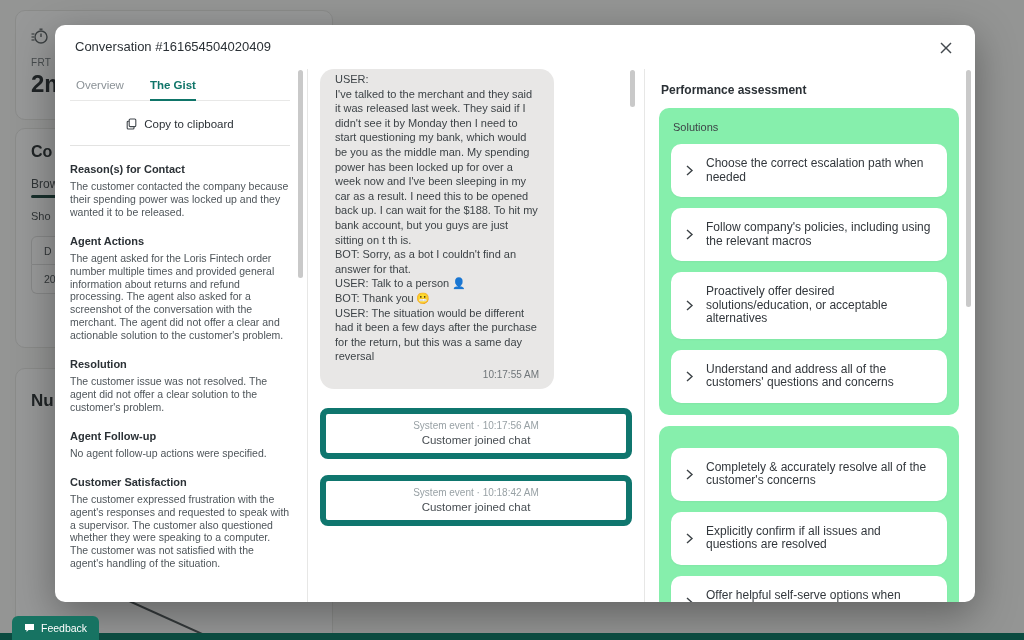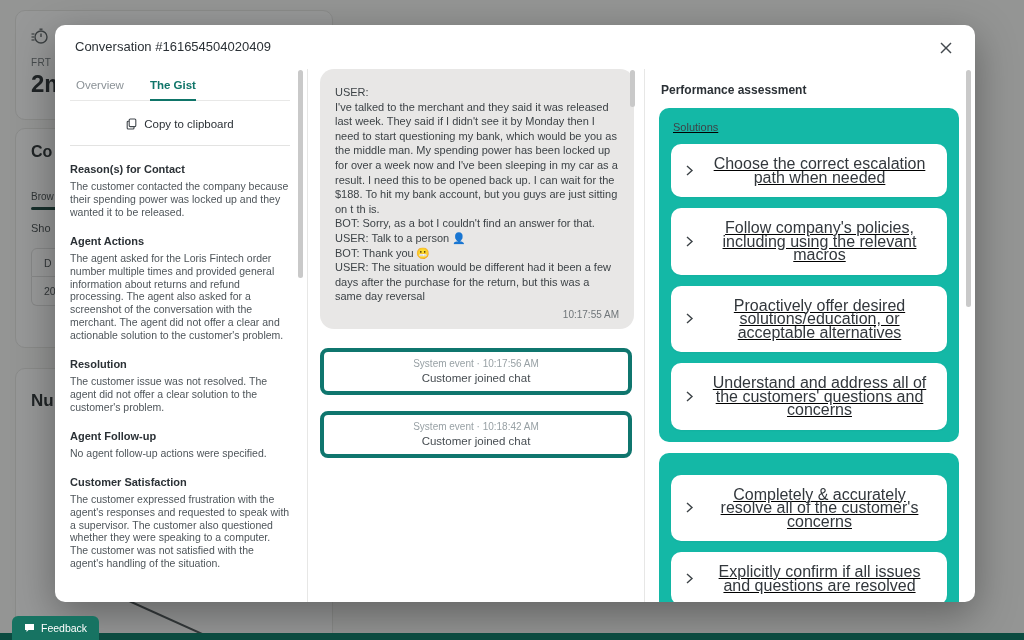--- a/index.html
+++ b/index.html
@@ -7,21 +7,21 @@
   body { font-family:"Liberation Sans", sans-serif; background:#f4f4f3; position:relative; }
 
   
   .bg-page { position:absolute; inset:0; background:#f6f6f5; }
   .bg-card { position:absolute; background:#fcfcfb; border:1px solid #e3e3e1; border-radius:10px; }
   .bg-frt { left:15px; top:10px; width:318px; height:110px; padding:16px 15px; }
   .bg-frt .frt-label { font-size:10px; color:#6a7175; margin-top:12px; letter-spacing:.3px; }
   .bg-frt .frt-value { font-size:24px; font-weight:bold; color:#23292d; margin-top:2px; }
   .bg-mid { left:15px; top:128px; width:318px; height:220px; padding:12px 15px; }
   .bg-mid .co { font-size:16px; font-weight:bold; color:#23292d; margin-top:2px; }
-  .bg-mid .brow { font-size:10px; color:#40474b; margin-top:30px; display:inline-block; }
+  .bg-mid .brow { font-size:12px; color:#40474b; margin-top:16px; display:inline-block; }
   .bg-mid .brow-underline { width:30px; height:3px; background:#143f38; border-radius:2px; margin-top:3px; }
   .bg-mid .sho { font-size:11px; color:#40474b; margin-top:12px; }
   .bg-box { border:1px solid #dedede; border-radius:6px; background:#fff; width:300px; height:29px; padding:8px 12px; font-size:10.5px; color:#454b4f; }
   .bg-box.first { margin-top:14px; border-bottom-left-radius:0; border-bottom-right-radius:0; }
   .bg-box.second { border-top:none; border-top-left-radius:0; border-top-right-radius:0; }
   .bg-num { left:15px; top:368px; width:318px; height:272px; padding:14px 15px; border-bottom-left-radius:0; border-bottom-right-radius:0; }
   .bg-num .nu { font-size:17px; font-weight:bold; color:#23292d; margin-top:8px; }
   .bg-chart-line { position:absolute; left:0; top:0; width:1024px; height:640px; pointer-events:none; }
 
   
@@ -57,36 +57,36 @@
   .tab.active { color:#0f7569; font-weight:bold; border-bottom:2.5px solid #0f7569; margin-bottom:-1px; }
   .copy-row { display:flex; justify-content:center; align-items:center; gap:7px; margin:17px 0 15px 0; cursor:pointer; }
   .copy-row span { font-size:11.5px; color:#2b3136; }
   .left-hr { border:none; border-top:1px solid #e3e3e2; margin:0 0 17px 0; }
   .gist-section { margin-bottom:16px; }
   .gist-heading { font-size:11px; font-weight:bold; color:#2b3136; margin-bottom:5px; }
   .gist-body { font-size:10.5px; line-height:12.9px; color:#4e555a; }
 
   
   .chat-date { text-align:center; font-size:11px; color:#5a6065; margin:13px 0 12px 0; }
-  .chat-bubble { width:314px; background:#e8e7e6; border-radius:14px; padding:16px 15px 9px 15px; color:#3d4347; }
+  .chat-bubble { width:234px; background:#e8e7e6; border-radius:14px; padding:3px 15px 9px 15px; color:#3d4347; }
   .chat-line { font-size:11px; line-height:14.6px; }
   .chat-time { text-align:right; font-size:10px; color:#6f7579; margin-top:5px; }
-  .sys-card { border:4px solid #0f766e; border-radius:8px; background:#fff; text-align:center; padding:6px 8px 7px 8px; margin-top:16px; }
+  .sys-card { border:6px solid #0f766e; border-radius:8px; background:#fff; text-align:center; padding:6px 8px 7px 8px; margin-top:16px; }
   .sys-card.first { margin-top:19px; }
   .sys-meta { font-size:10px; color:#98a1a5; }
   .sys-text { font-size:11.5px; color:#474d52; margin-top:3px; }
 
   
   .assess-title { font-size:12px; font-weight:bold; color:#2b3136; margin:8px 0 0 2px; }
-  .assess-group { background:#14b8a6; border-radius:10px; padding:11px 12px 12px 12px; margin-top:11px;text-decoration:underline; }
+  .assess-group { background:#86efac; border-radius:10px; padding:11px 12px 12px 12px; margin-top:11px; }
   .group-title { font-size:11px; color:#3d4347; margin:2px 0 0 2px; }
   .assess-card { background:#fff; border-radius:10px; padding:13px 14px; margin-top:11px; display:flex; align-items:center; gap:12px;
     box-shadow:0 1px 2px rgba(0,0,0,.04); cursor:pointer; }
   .assess-card .chev { flex:0 0 auto; line-height:0; }
-  .assess-label { font-size:16px; line-height:13.5px; color:#32373c;text-align:center; }
+  .assess-label { font-size:12px; line-height:13.5px; color:#32373c; }
 
   svg { display:block; }
 </style>
 </head>
 <body>
 
 <div class="bg-page">
 
   <div class="bg-card bg-frt">
     <span>

